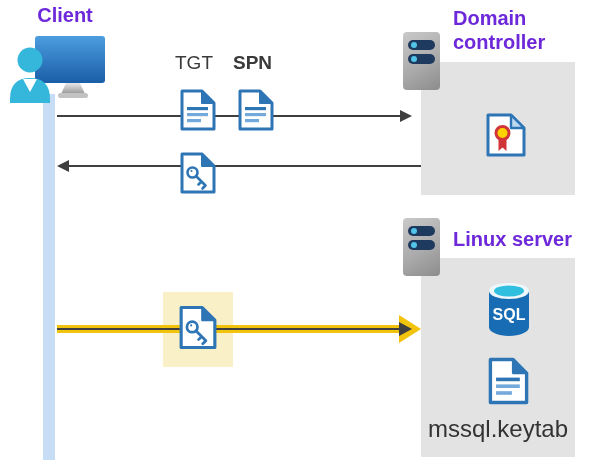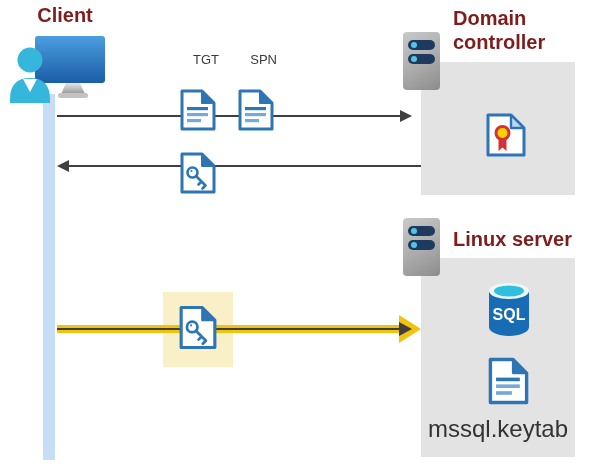--- a/index.html
+++ b/index.html
@@ -1,27 +1,27 @@
 <!DOCTYPE html>
 <html><head>
 <meta charset="utf-8">
 <style>
   html,body { margin:0; padding:0; background:#fff; }
   .canvas {
     position:relative; width:600px; height:468px; background:#ffffff;
     font-family:"Liberation Sans", sans-serif; overflow:hidden;
   }
   
-  .title { position:absolute; font-weight:700; font-size:20px; color:#7f1d1d; z-index:4; }
+  .title { position:absolute; font-weight:700; font-size:20px; color:#6d28d9; z-index:4; }
   .client-label { left:25px; top:4px; width:80px; text-align:center; }
   .dc-label { left:453px; top:6px; width:132px; line-height:24px; }
   .linux-label { left:453px; top:228px; width:145px; white-space:nowrap; }
-  .small-label { position:absolute; font-size:13px; color:#3a3a3a; width:44px; text-align:right; z-index:4; }
+  .small-label { position:absolute; font-size:19px; color:#3a3a3a; width:44px; text-align:left; z-index:4; }
   .tgt-label { left:175px; top:52px; }
-  .spn-label { left:233px; top:52px; }
+  .spn-label { left:233px; top:52px;font-weight:bold; }
   .keytab-label { position:absolute; left:421px; top:415px; width:154px; text-align:center;
                   font-size:24px; color:#333333; z-index:4; }
   
   .panel { position:absolute; background:#e3e3e3; z-index:0; }
   .panel-dc { left:421px; top:62px; width:154px; height:133px; }
   .panel-linux { left:421px; top:258px; width:154px; height:199px; }
   .highlight { position:absolute; left:163px; top:292px; width:70px; height:75px;
                background:#faf0c8; z-index:1; }
   
   .lifeline { position:absolute; left:43px; top:94px; width:12px; height:366px;

